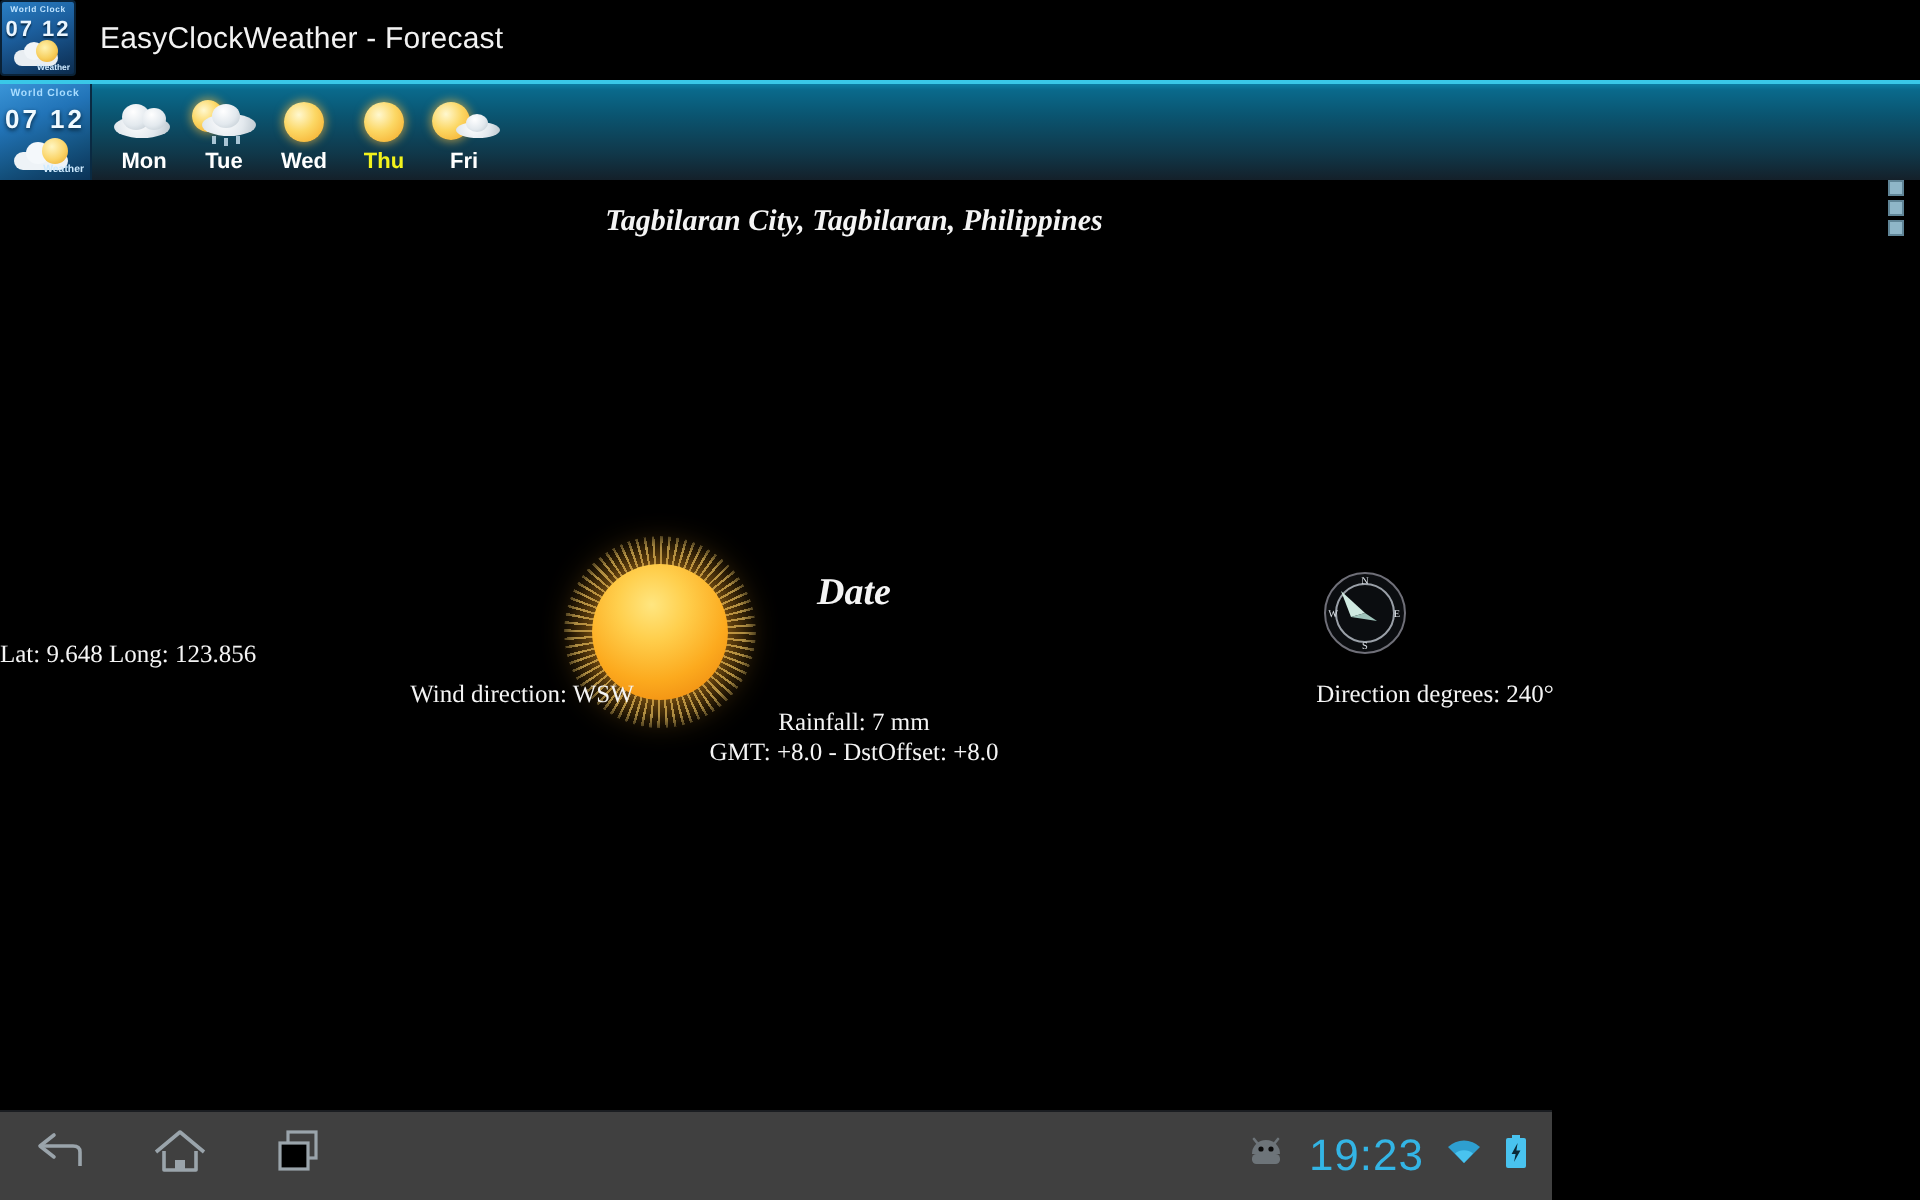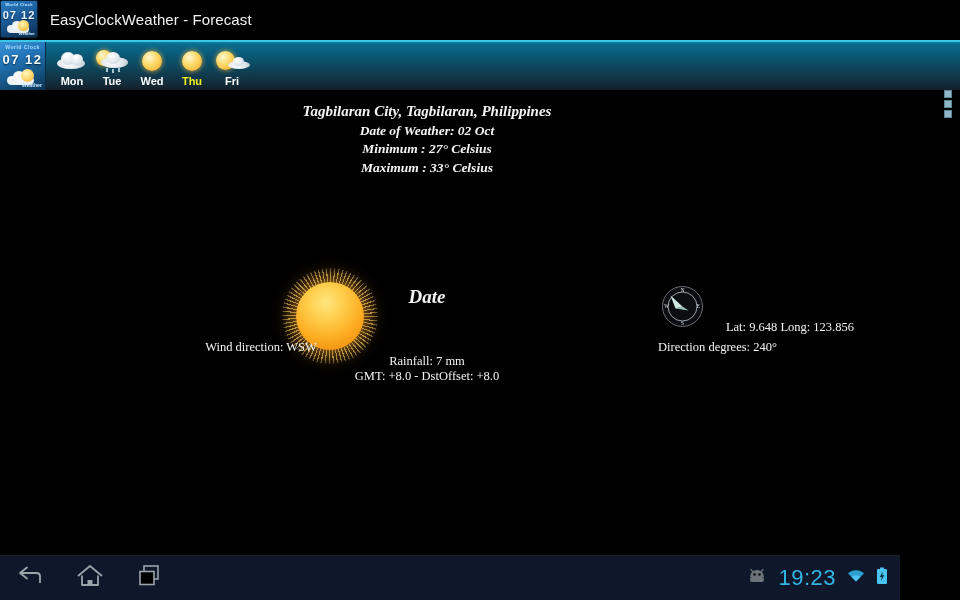--- a/index.html
+++ b/index.html
@@ -173,38 +173,38 @@
   .compass {
     position:absolute; left:660px; top:194px; width:45px; height:45px;
   }
   .compass svg { display:block; }
 
   .condition {
     position:absolute; top:196px; left:0; width:100%; text-align:center;
     font-size:19px; font-weight:bold; font-style:italic;
   }
   .latlong {
-    position:absolute; top:230px; left:0; width:100%; text-align:right;
+    position:absolute; top:230px; left:0; width:100%; text-align:left;
     font-size:12.5px;
   }
   .wind-dir {
     position:absolute; top:250px; left:136px; width:250px; text-align:center;
     font-size:12.5px;
   }
   .dir-deg {
     position:absolute; top:250px; left:595px; width:245px; text-align:center;
     font-size:12.5px;
   }
   .details { position:absolute; top:264px; left:0; width:100%; text-align:center; }
   .details div { font-size:12.5px; line-height:14.8px; }
 
   
   .navbar {
-    position:absolute; left:0; bottom:0; width:900px; height:45px;
-    background:#0f172a; border-top:1px solid #1a1d21;
+    position:absolute; left:0; bottom:0; width:776px; height:45px;
+    background:#404040; border-top:1px solid #1a1d21;
     display:flex; align-items:center;
   }
   .navbtn {
     width:60px; height:45px; display:flex; align-items:center; justify-content:center;
     cursor:pointer;
   }
   .nav-spacer { flex:1; }
   .sysicons { display:flex; align-items:center; gap:10px; padding-right:12px; }
   .clock {
     color:#33b5e5; font-size:22px; font-family:"Liberation Sans", sans-serif;
@@ -289,25 +289,20 @@
       <i></i>
       <i></i>
       <i></i>
     </div>
   </div>
 
   <div class="content">
 
     <div class="city serif">Tagbilaran City, Tagbilaran, Philippines</div>
 
-    <div class="meta serif">
-      <div>Date of Weather: 02 Oct</div>
-      <div>Minimum : 27° Celsius</div>
-      <div>Maximum : 33° Celsius</div>
-    </div>
 
     <div class="sun-big">
       <div class="sun-rays"></div>
       <div class="sun-core"></div>
     </div>
 
     <div class="compass">
       <svg width="45" height="45" viewBox="0 0 45 45" aria-hidden="true">
         <circle cx="22.5" cy="22.5" r="20" fill="#0b0d10" stroke="#6f6f78" stroke-width="1"></circle>
         <circle cx="22.5" cy="22.5" r="14.5" fill="none" stroke="#9aa0a8" stroke-width="1"></circle>

